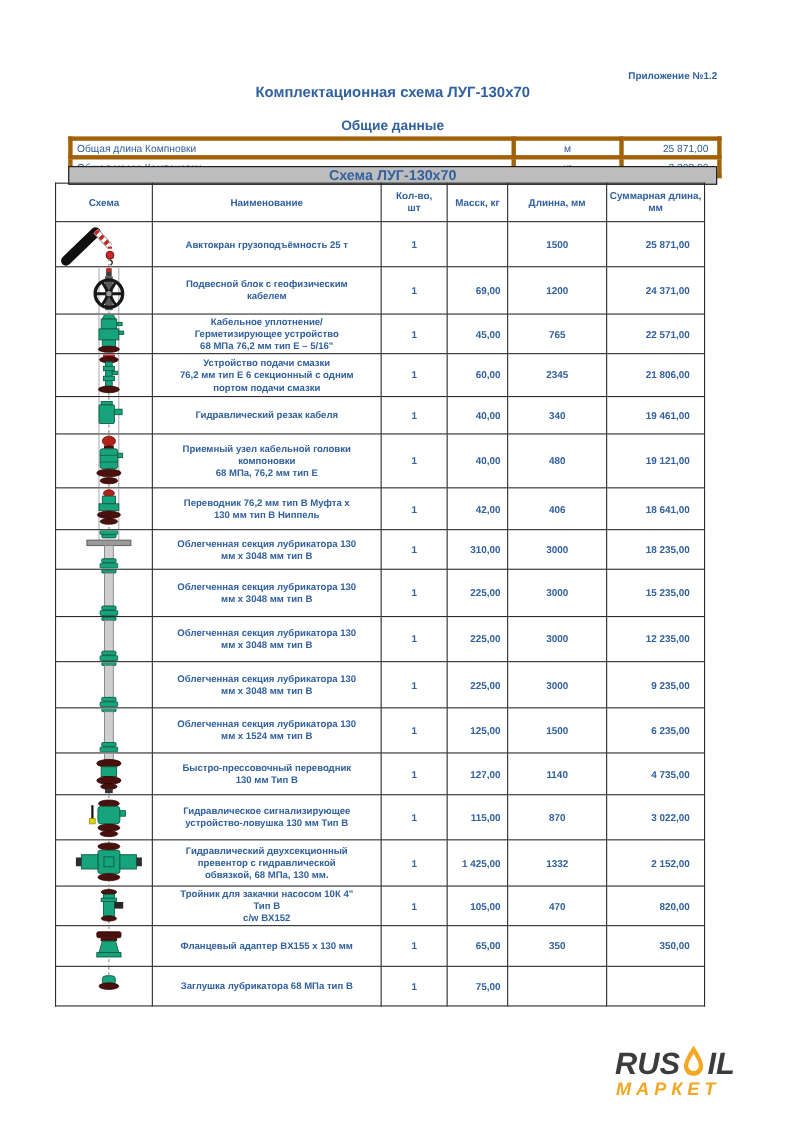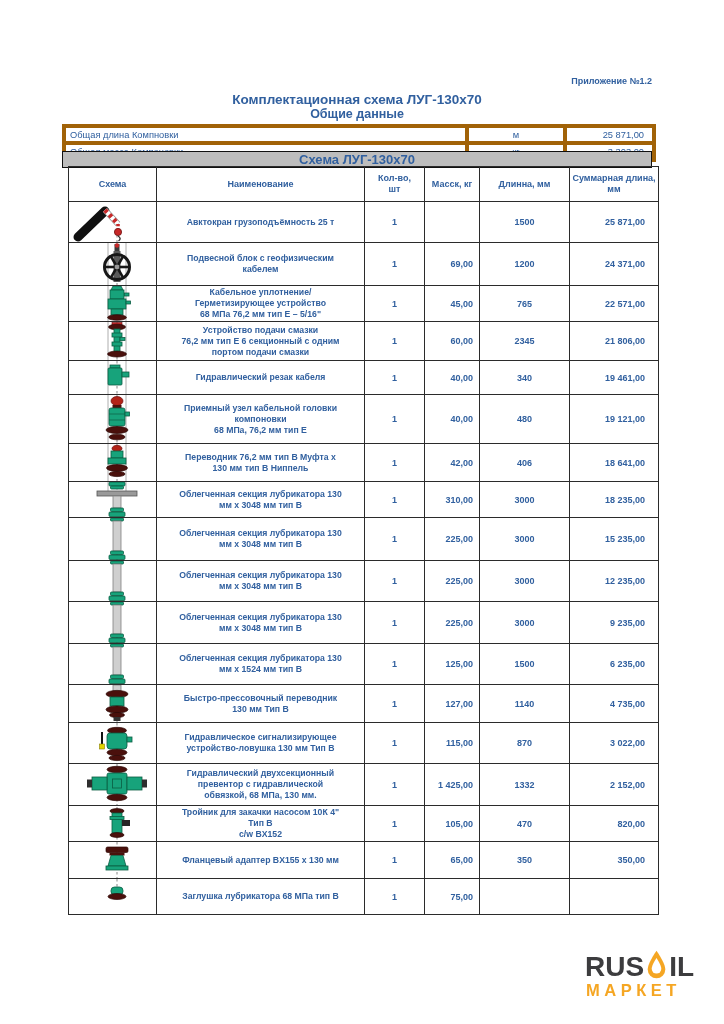--- a/index.html
+++ b/index.html
@@ -1,48 +1,48 @@
 <!DOCTYPE html>
 <html style="--blue: #31609F; --band: #BDBDBD; --orange: #F5A623; --lgray: #3C3C3E;"><head>
 <meta charset="utf-8">
 <style>
   html,body{margin:0;padding:0;background:#ffffff;}
   .page{position:relative;width:724px;height:1024px;background:#fff;overflow:hidden;
         font-family:"Liberation Sans",sans-serif;}
-  .annex{position:absolute;top:76px;right:72px;font-size:9px;font-weight:bold;color:var(--blue);}
-  .doc-title{position:absolute;top:92px;left:62px;width:590px;text-align:center;
+  .annex{position:absolute;top:64px;right:72px;font-size:9px;font-weight:bold;color:var(--blue);}
+  .doc-title{position:absolute;top:76px;left:62px;width:590px;text-align:center;
              font-size:13.5px;font-weight:bold;color:var(--blue);}
   .doc-subtitle{position:absolute;top:107px;left:62px;width:590px;text-align:center;
              font-size:12.5px;font-weight:bold;color:var(--blue);}
 
   table{border-collapse:collapse;table-layout:fixed;}
   .gen{position:absolute;left:62px;top:124px;width:590px;border:1.5px solid #111;}
   .gen td{border:4px solid #a16207;font-size:9.3px;color:var(--blue);height:13px;
           padding:0 4px;overflow:hidden;white-space:nowrap;}
   .gen td.u{text-align:center;}
   .gen td.v{text-align:right;padding-right:8px;}
 
   .band{position:absolute;left:62px;top:151px;width:590px;height:17px;box-sizing:border-box;
         background:var(--band);border:1px solid #111;text-align:center;
         font-size:13px;font-weight:bold;color:var(--blue);line-height:15px;}
 
-  .main{position:absolute;left:68px;top:166px;width:590px;border:1.5px solid #111;}
+  .main{position:absolute;left:50px;top:166px;width:590px;border:1.5px solid #111;}
   .main th{border:1px solid #2b2b2b;font-size:9px;font-weight:bold;color:var(--blue);
            white-space:pre-line;padding:2px;vertical-align:middle;line-height:11px;}
   .main td{border:1px solid #2b2b2b;font-size:9px;font-weight:bold;color:var(--blue);
            vertical-align:middle;overflow:hidden;}
   .main td.name{font-size:8.7px;line-height:11px;text-align:center;white-space:pre-line;padding:1px 20px;}
   .main td.qty{text-align:center;}
   .main td.mass{text-align:right;padding-right:6px;}
   .main td.len{text-align:center;}
   .main td.total{text-align:right;padding-right:13px;}
   .main td.schema{padding:0;line-height:0;}
   .main td.schema svg{display:block;}
 
-  .logo{position:absolute;left:585px;top:950px;z-index:5;}
+  .logo{position:absolute;left:559px;top:950px;z-index:5;font-style:italic;}
   .logo-top{display:flex;align-items:flex-end;font-weight:bold;font-size:28px;line-height:0.86;
             color:var(--lgray);}
   .drop{display:block;margin:0 1px;}
   .drop svg{display:block;}
   .logo-sub{color:var(--orange);font-weight:bold;font-size:16.5px;letter-spacing:4.5px;
             margin-top:2px;padding-left:1px;}
 </style>
 </head>
 <body>
 

